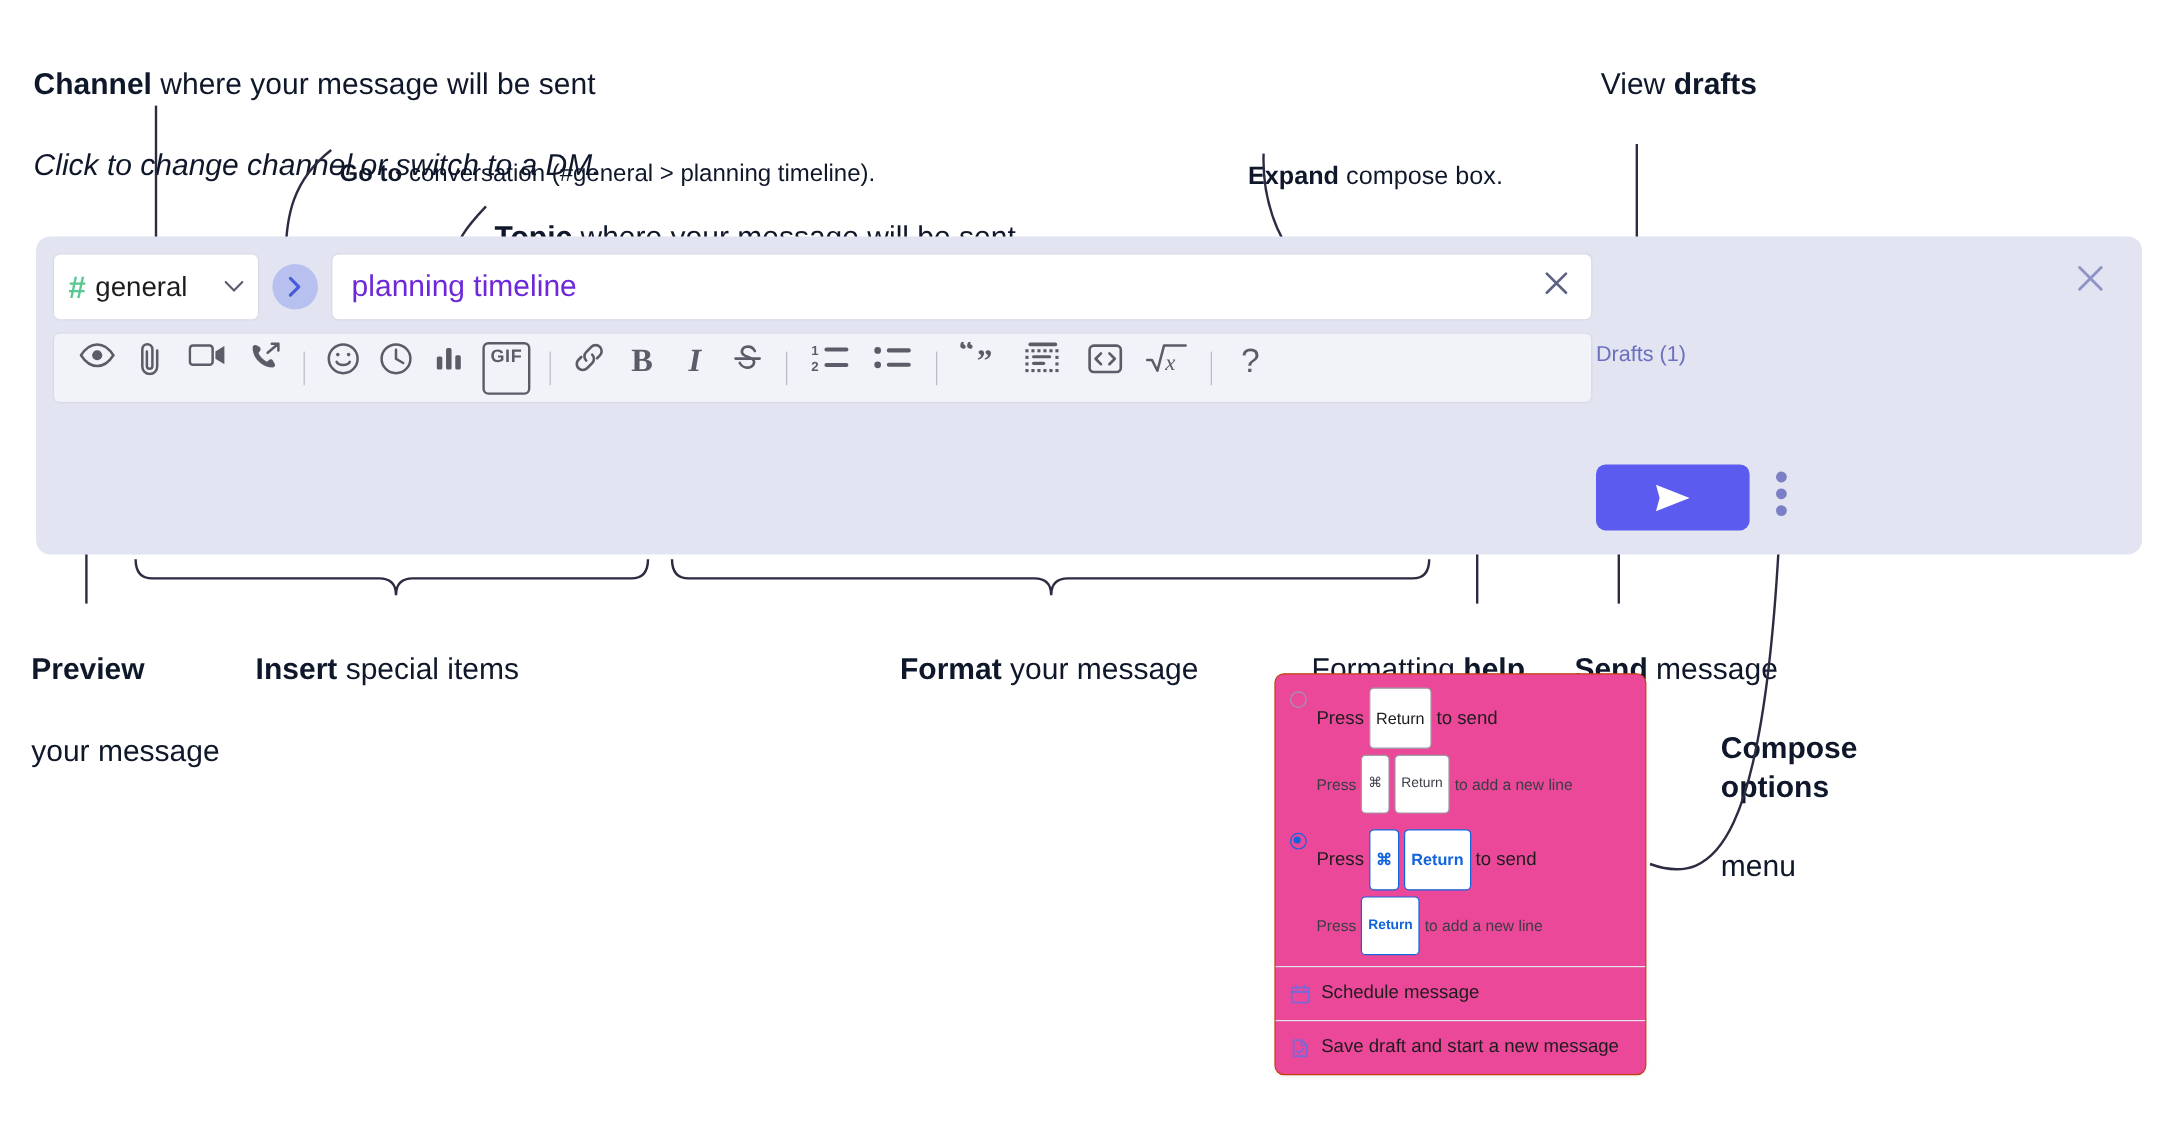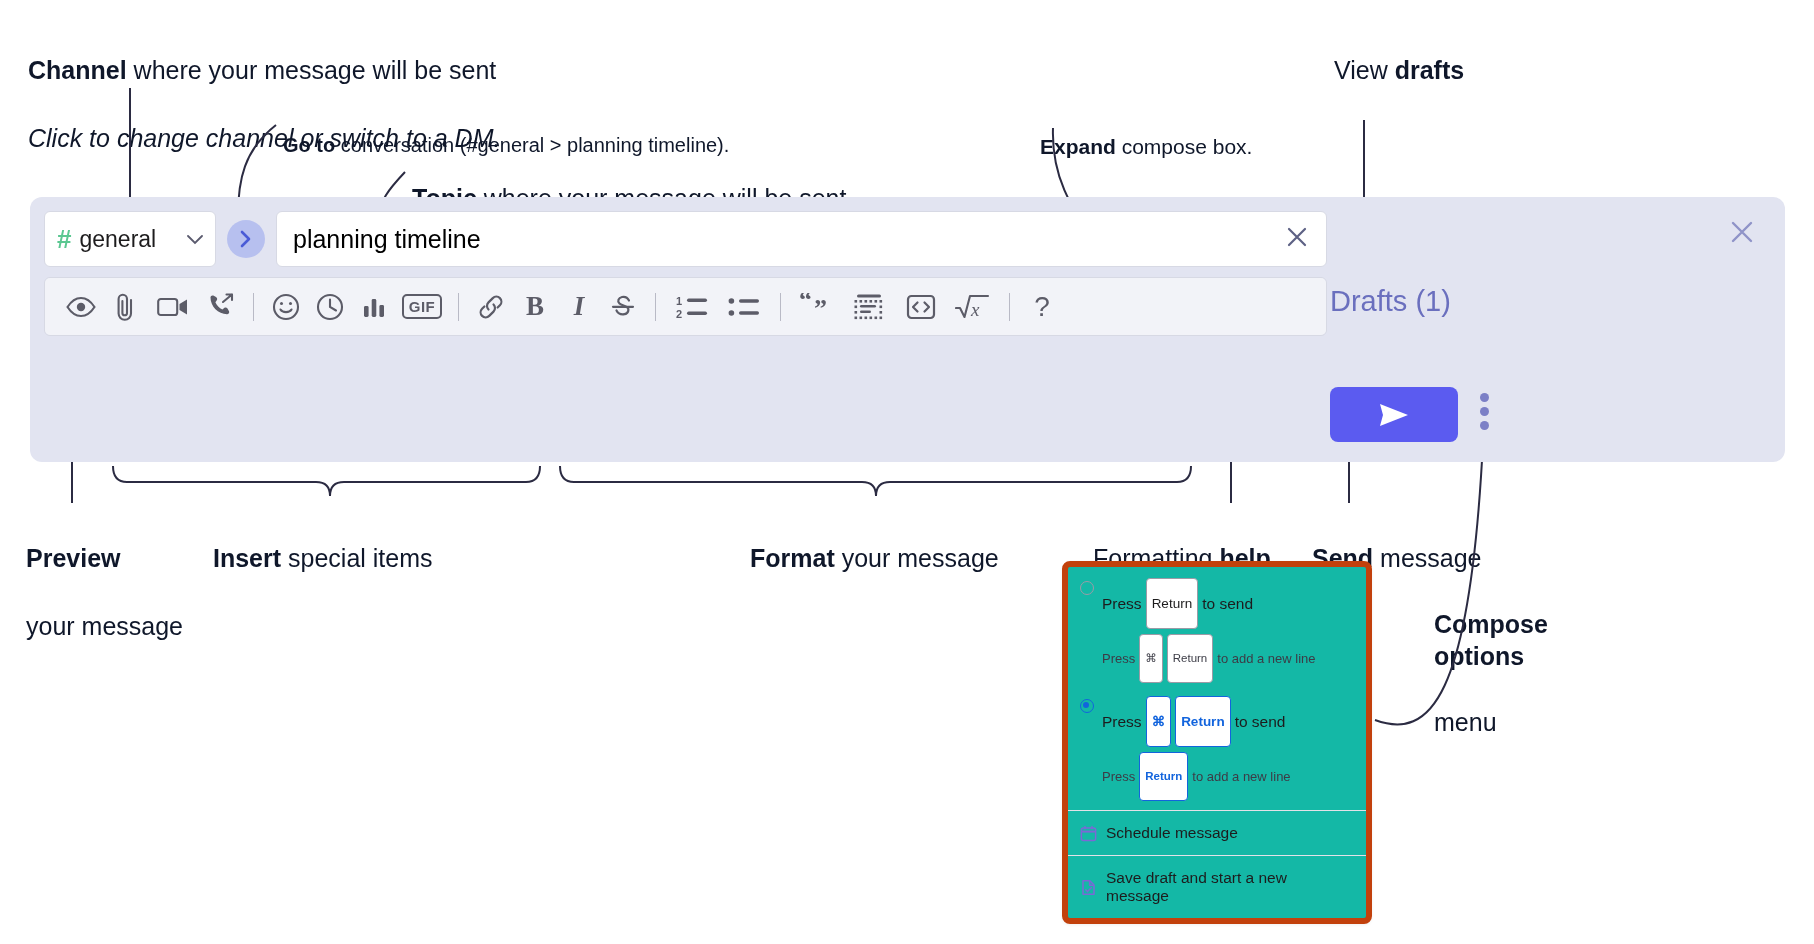--- a/index.html
+++ b/index.html
@@ -102,21 +102,21 @@
     border: 1px solid #d7d9e4;
     border-radius: 6px;
     display: flex;
     align-items: center;
     padding: 0 16px;
     box-sizing: border-box;
   }
   .topic-value {
     flex: 1;
     font-size: 25px;
-    color: #000000;
+    color: #6d28d9;
   }
   .topic-clear {
     color: #5d6184;
     font-size: 30px;
     line-height: 1;
     font-weight: 300;
   }
 
   .msgbox {
     margin-top: 10px;
@@ -148,21 +148,20 @@
     display: flex;
     align-items: center;
     padding: 0 14px;
     gap: 0px;
     box-sizing: border-box;
   }
   .tb-btn {
     width: 44px;
     height: 44px;
     display: flex;
-    align-items: center;
     justify-content: center;
     color: #5c5c68;
     flex: 0 0 auto;
   }
   .tb-btn.wide { width: 52px; }
   .tb-sep {
     width: 1px;
     height: 28px;
     background: #b9bac6;
     margin: 0 10px;
@@ -199,21 +198,21 @@
     top: 20px;
     color: #8f93c8;
     font-size: 34px;
     line-height: 1;
     font-weight: 300;
   }
   .drafts-link {
     position: absolute;
     left: 0px;
     top: 88px;
-    font-size: 29px;
+    font-size: 18px;
     color: #6a6fbe;
   }
   .send-btn {
     position: absolute;
     left: 0px;
     top: 190px;
     width: 128px;
     height: 55px;
     background: #5b5bf0;
     border-radius: 8px;
@@ -236,22 +235,22 @@
     background: #7b7fc6;
     display: block;
   }
 
   
   #popup {
     position: absolute;
     left: 1062px;
     top: 561px;
     width: 310px;
-    background: #14b8a6;
-    border: 6px solid #c2410c;
+    background: #ec4899;
+    border: 1px solid #c2410c;
     border-radius: 8px;
     box-sizing: border-box;
     font-size: 15px;
     color: #1d1c1d;
     box-shadow: 0 1px 3px rgba(0,0,0,.06);
   }
   .pp-sec { padding: 11px 12px 9px 12px; }
   .pp-opt { display: flex; align-items: flex-start; gap: 8px; }
   .pp-opt + .pp-opt { margin-top: 13px; }
   .radio {

